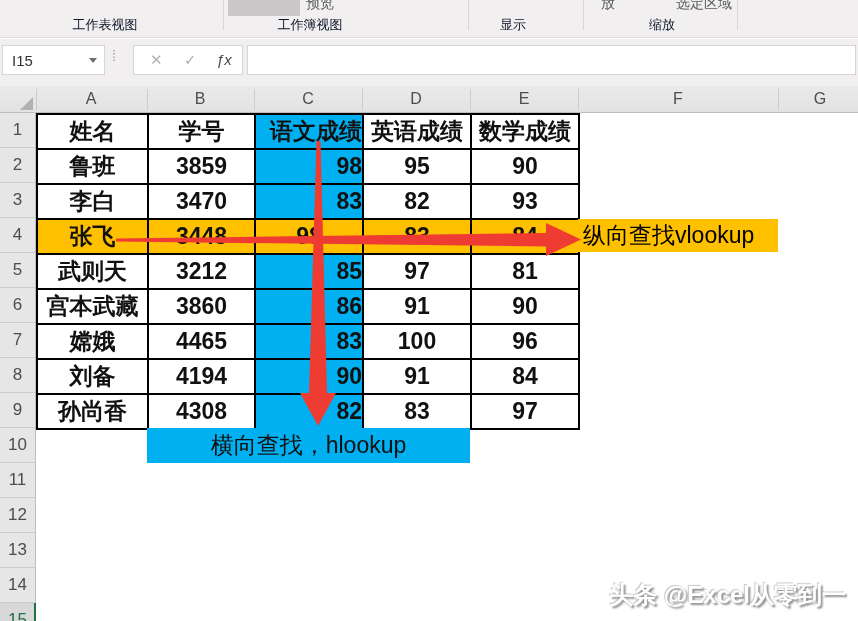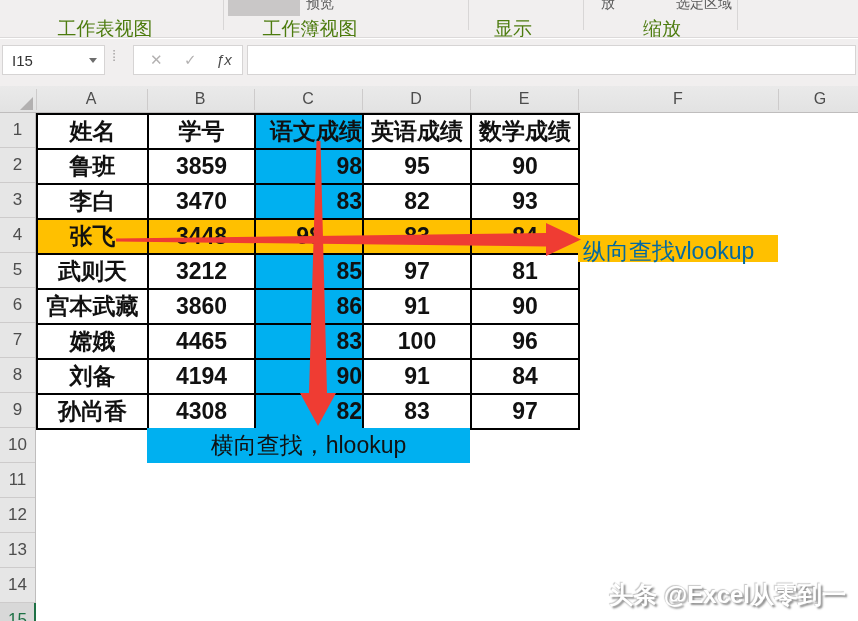--- a/index.html
+++ b/index.html
@@ -4,21 +4,21 @@
 <style>
   * { margin:0; padding:0; box-sizing:border-box; }
   html,body { width:858px; height:621px; overflow:hidden;
     font-family:"Liberation Sans","DejaVu Sans",sans-serif; background:#fff; }
 
   
   #ribbon { position:absolute; left:0; top:0; width:858px; height:38px;
     background:#F1EFEF; border-bottom:1px solid #DCDADA; overflow:hidden; }
   .ribbon-sep { position:absolute; top:0; width:1px; height:30px; background:#D8D6D6; }
   .group-label { position:absolute; top:16px; transform:translateX(-50%);
-    font-size:19px; color:#4d7c0f; white-space:nowrap; }
+    font-size:13px; color:#0f172a; white-space:nowrap; }
   .partial-top { position:absolute; top:-5px; font-size:14px; color:#5a5a5a; white-space:nowrap; }
   #partial-icon { position:absolute; left:228px; top:0; width:72px; height:16px; background:#C9C7C7; }
 
   
   #formula-row { position:absolute; left:0; top:39px; width:858px; height:55px;
     background:#F1EFEF; border-bottom:1px solid #CFCFCF; }
   .white-box { position:absolute; top:6px; height:30px; background:#fff; border:1px solid #D6D4D4; }
   #name-box { left:2px; width:103px; }
   #name-box .nb-text { position:absolute; left:9px; top:6px; font-size:15px; color:#333; }
   #name-box .nb-arrow { position:absolute; right:7px; top:12px; width:0; height:0;
@@ -49,22 +49,22 @@
   .row-num.selected { background:#D8D8D8; color:#1E7145; }
   .row-num.selected::after { content:""; position:absolute; right:-1px; top:0; width:2px; height:100%; background:#1E7145; }
 
   
   #score-table { position:absolute; left:36px; top:113px; border-collapse:collapse; table-layout:fixed; }
   #score-table td { border:2px solid #000; height:35px; text-align:center;
     font-size:23px; color:#111; background:#fff; overflow:hidden; white-space:nowrap;font-weight:bold; }
   #score-table td.cyan { background:#00B0F0;text-align:right; }
   #score-table td.yellow { background:#FFC000;margin-left:36px; }
 
-  #vlookup-cell { position:absolute; left:578px; top:219px; width:200px; height:27px;
-    background:#FFC000; font-size:23px; color:#0369a1; line-height:33px; padding-left:5px; white-space:nowrap;margin-top:16px; }
+  #vlookup-cell { position:absolute; left:578px; top:219px; width:200px; height:33px;
+    background:#FFC000; font-size:23px; color:#000000; line-height:33px; padding-left:5px; white-space:nowrap; }
   #hlookup-cell { position:absolute; left:147px; top:428px; width:323px; height:35px;
     background:#00B0F0; font-size:23px; color:#111; line-height:35px; text-align:center; white-space:nowrap; }
 
   
   #arrows { position:absolute; left:0; top:0; width:858px; height:621px;
     pointer-events:none; z-index:6; }
 
   
   #watermark { position:absolute; right:12px; top:579px; font-size:24px; font-weight:bold;
     color:#FFFFFF; white-space:nowrap;

